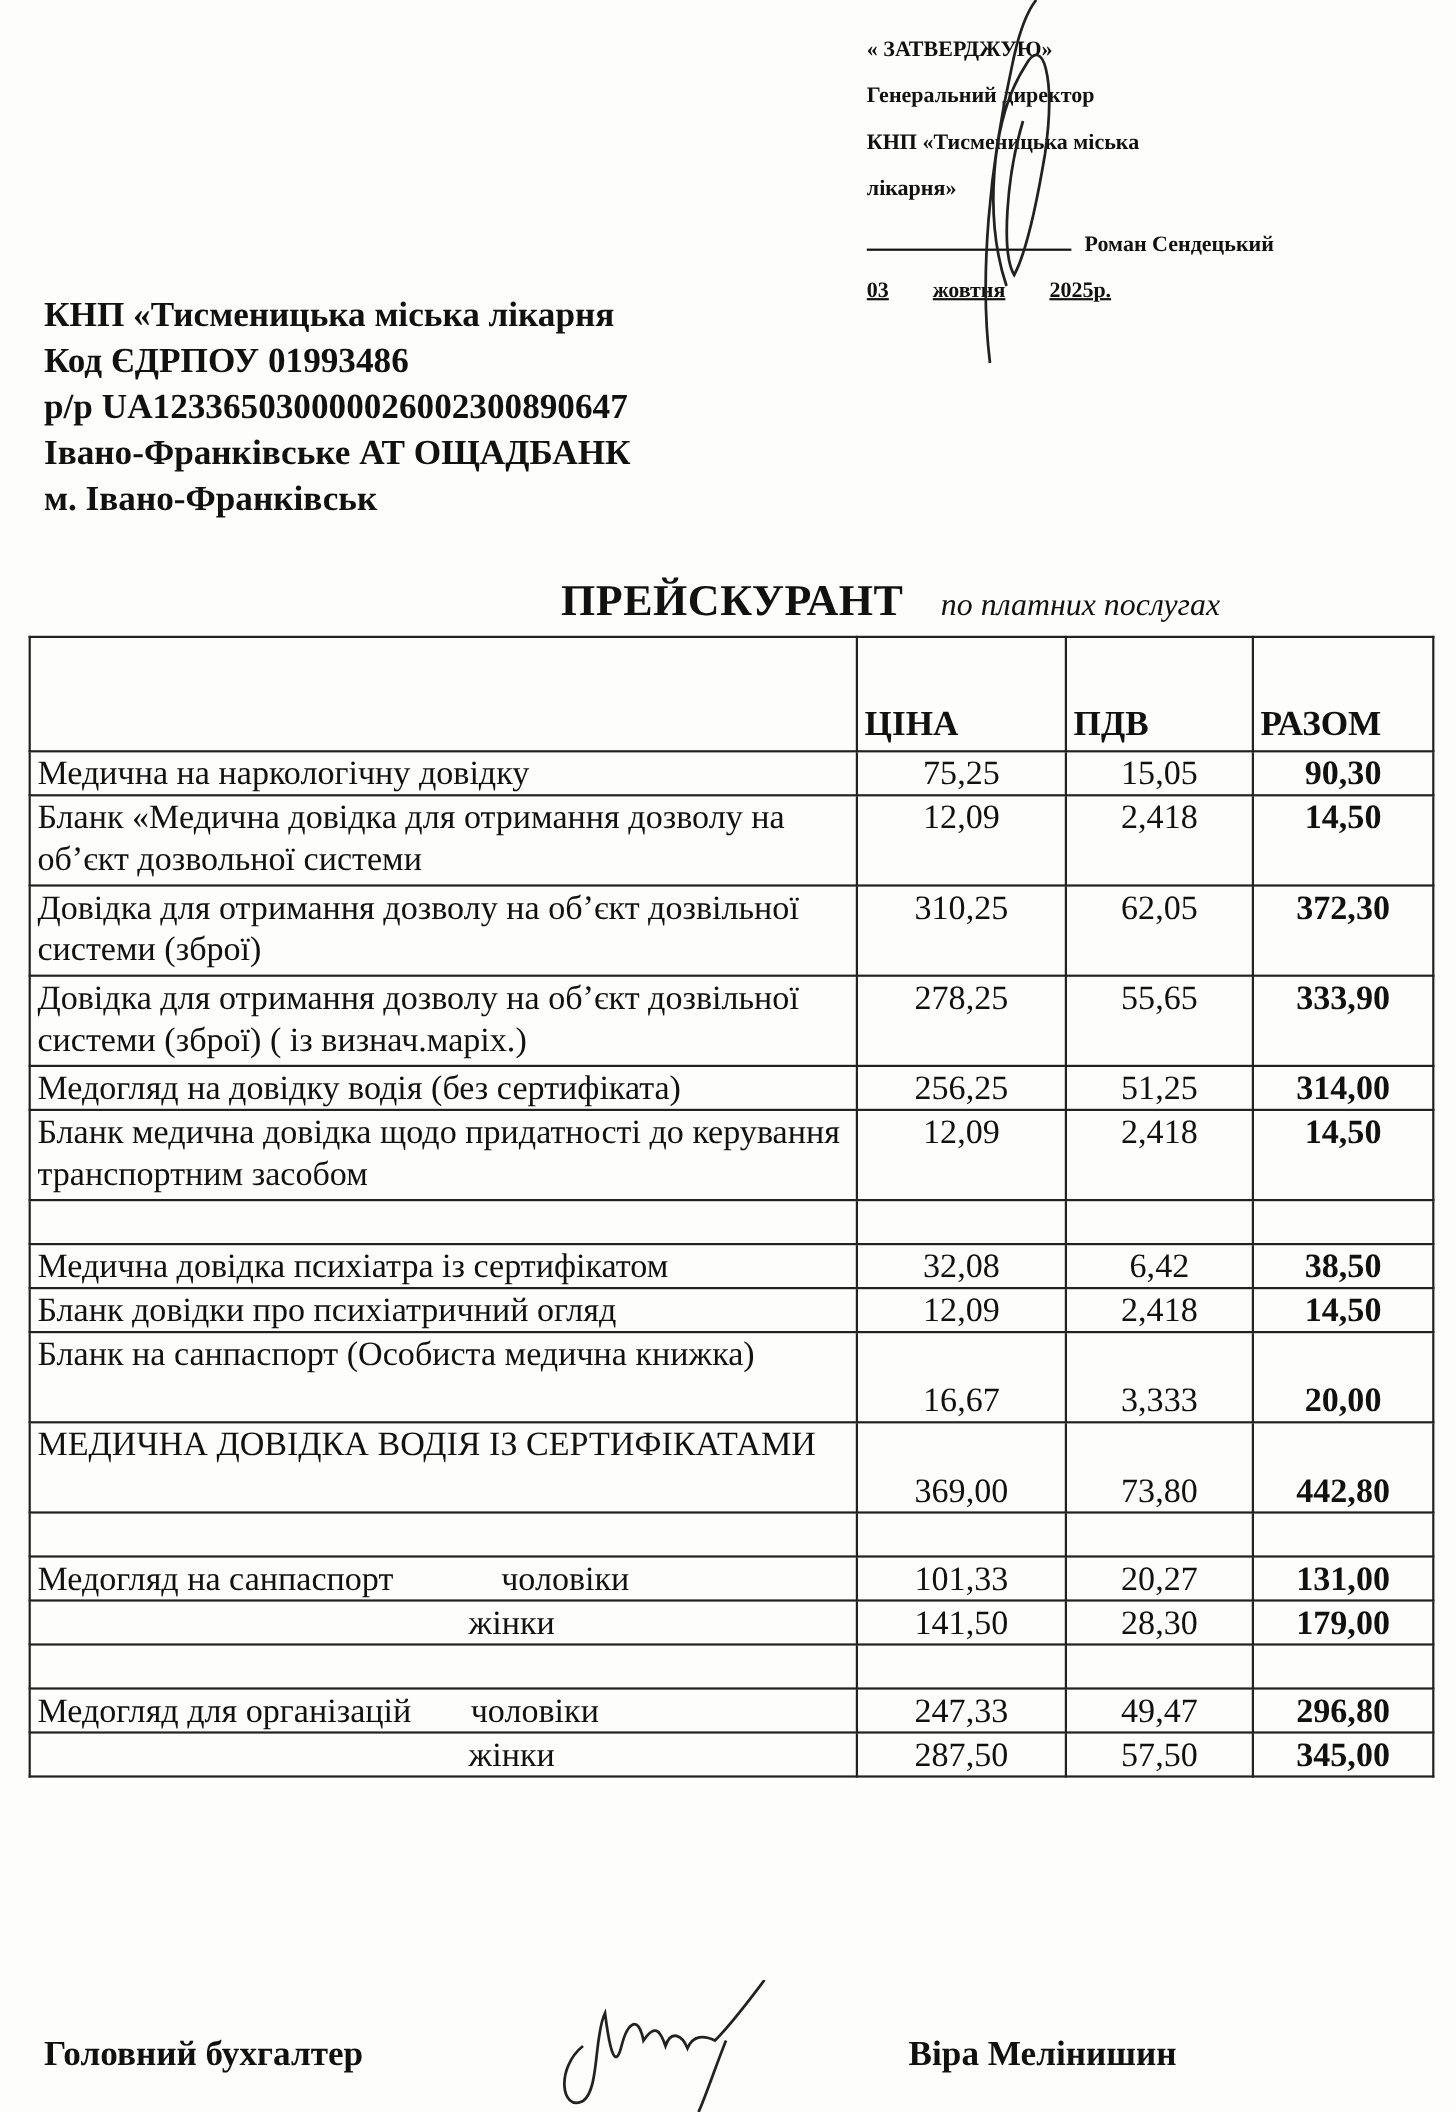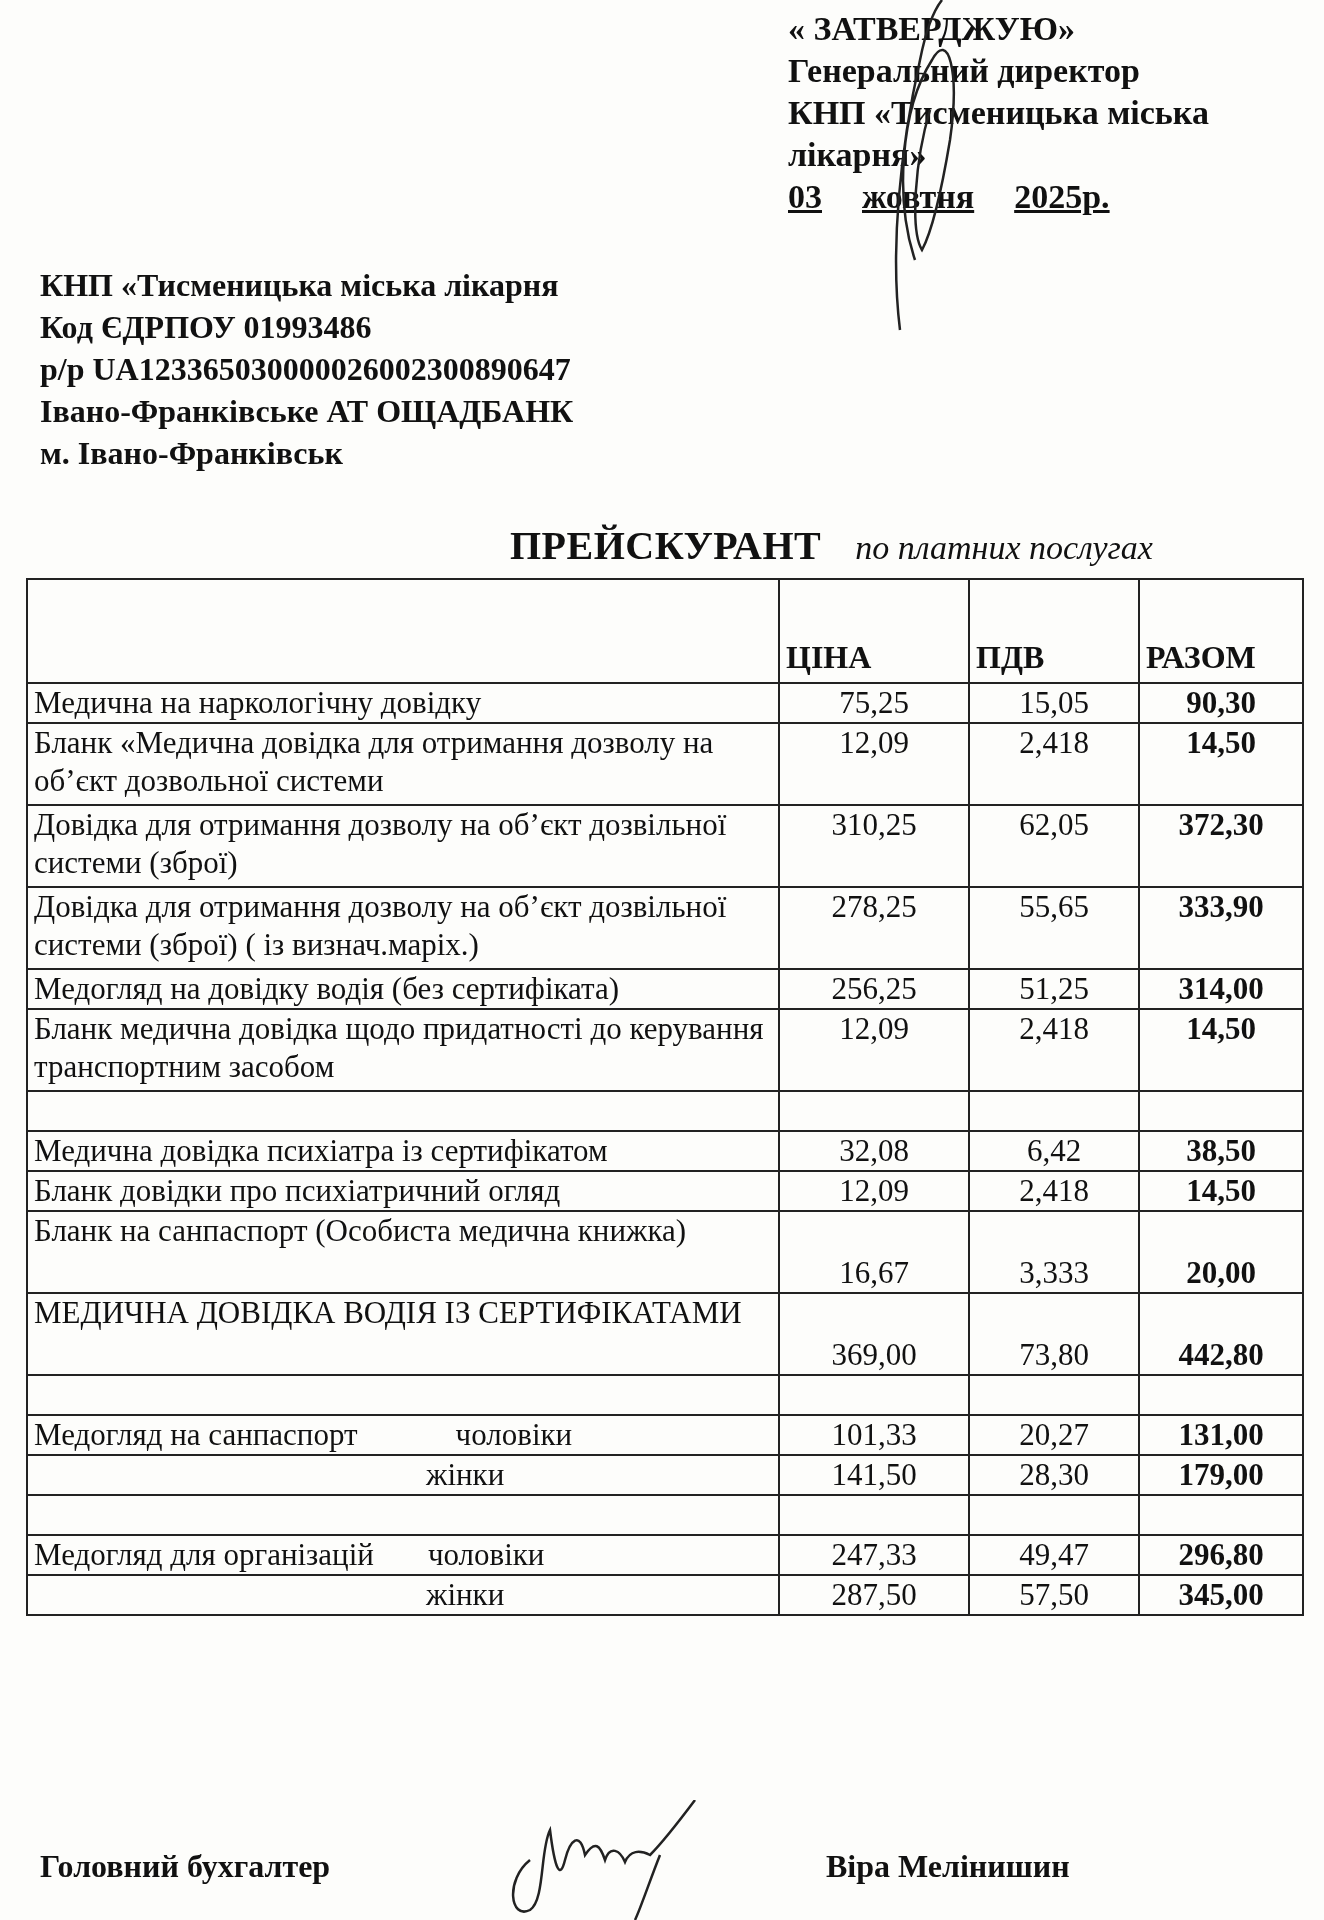--- a/index.html
+++ b/index.html
@@ -3,39 +3,39 @@
   <meta charset="utf-8">
   <style>
     html, body { margin: 0; padding: 0; }
     body {
       width: 1324px; height: 1920px; position: relative; overflow: hidden;
       background: #fdfdfb;
       font-family: "Liberation Serif", serif;
       color: #111;
     }
     .approve {
-      position: absolute; left: 788px; top: 8px;
-      font-weight: bold; font-size: 34px; line-height: 42px;
+      position: absolute; left: 788px; top: 24px;
+      font-weight: bold; font-size: 20px; line-height: 42px;
     }
     .approve .line { white-space: nowrap; }
     .approve .sig-line { display: inline-block; width: 186px; border-bottom: 2px solid #111; margin-right: 12px; height: 30px; vertical-align: baseline; }
     .approve .date span { text-decoration: underline; }
     .approve .date .d-month { margin-left: 40px; }
     .approve .date .d-year { margin-left: 40px; }
     .director-sig { position: absolute; left: 860px; top: 0; width: 120px; height: 340px; pointer-events: none; }
 
     .org {
       position: absolute; left: 40px; top: 264px;
       font-weight: bold; font-size: 32px; line-height: 42px;
     }
     .org .line { white-space: nowrap; }
 
     .title-wrap { position: absolute; left: 510px; top: 522px; white-space: nowrap; }
     .title { font-size: 40px; font-weight: bold; letter-spacing: 0.5px; }
-    .subtitle { font-size: 34px; font-style: italic; margin-left: 34px; }
+    .subtitle { font-size: 29px; font-style: italic; margin-left: 34px; }
 
     table.price {
       position: absolute; left: 26px; top: 578px;
       width: 1276px; border-collapse: collapse; table-layout: fixed;
       font-size: 31px;
     }
     table.price td, table.price th { border: 2px solid #222; padding: 0 6px; vertical-align: top; line-height: 38px; }
     table.price col.c-name { width: 752px; }
     table.price col.c-price { width: 190px; }
     table.price col.c-vat { width: 170px; }
@@ -58,20 +58,23 @@
     .accountant-sig { position: absolute; left: 500px; top: 1800px; width: 230px; height: 120px; pointer-events: none; }
   </style>
 </head>
 <body>
 
 <div class="approve">
   <div class="line">« ЗАТВЕРДЖУЮ»</div>
   <div class="line">Генеральний директор</div>
   <div class="line">КНП «Тисменицька міська</div>
   <div class="line">лікарня»</div>
+  <div class="line" style="margin-top:4px;">
+    <span class="sig-line"></span><span>Роман Сендецький</span>
+  </div>
   <div class="line date">
     <span>03</span><span class="d-month">жовтня</span><span class="d-year">2025р.</span>
   </div>
 </div>
 <svg class="director-sig" viewBox="0 0 120 340">
   <path d="M40 330 C 30 250, 40 150, 60 60 C 68 20, 78 5, 82 0 M55 260 C 35 200, 40 110, 72 60 C 88 30, 100 70, 90 140 C 80 200, 70 235, 62 250 C 50 230, 55 160, 70 110" fill="none" stroke="#222" stroke-width="2.5"></path>
 </svg>
 
 <div class="org">
   <div class="line">КНП «Тисменицька міська лікарня</div>

